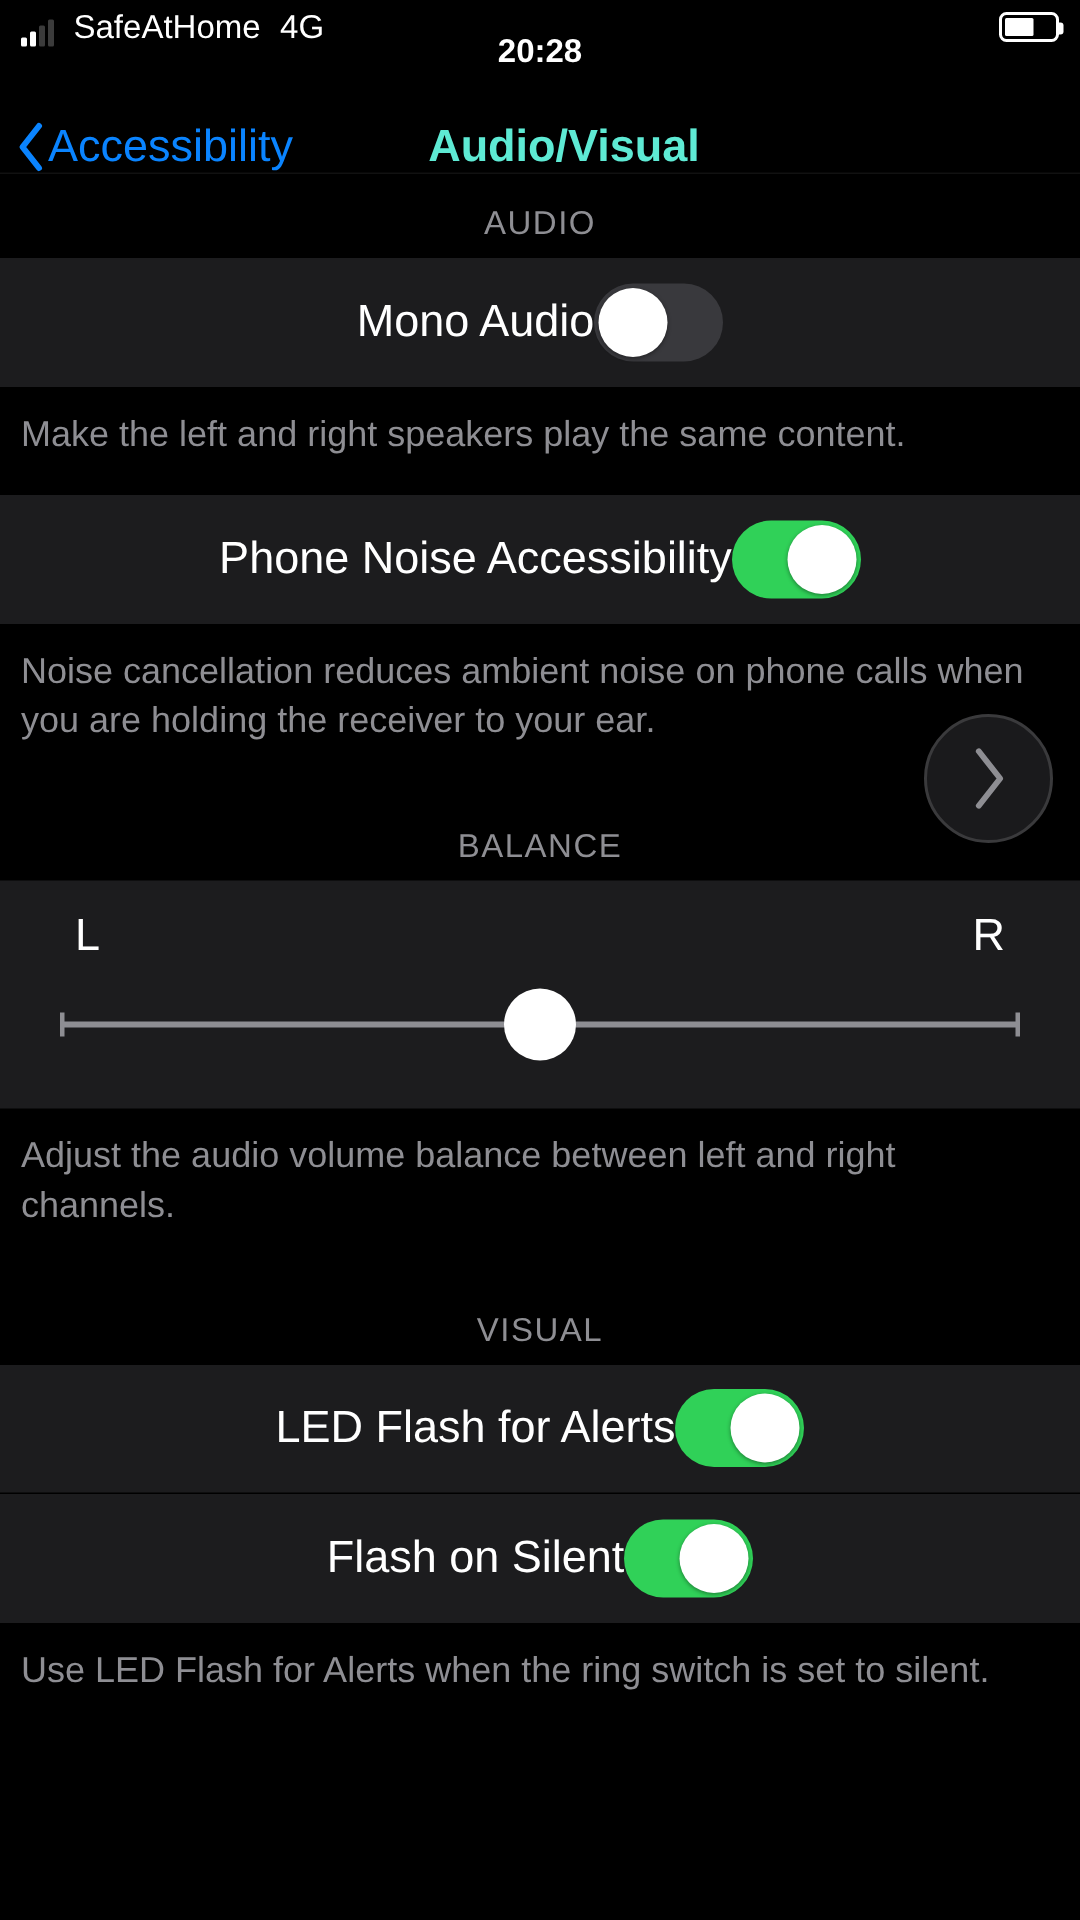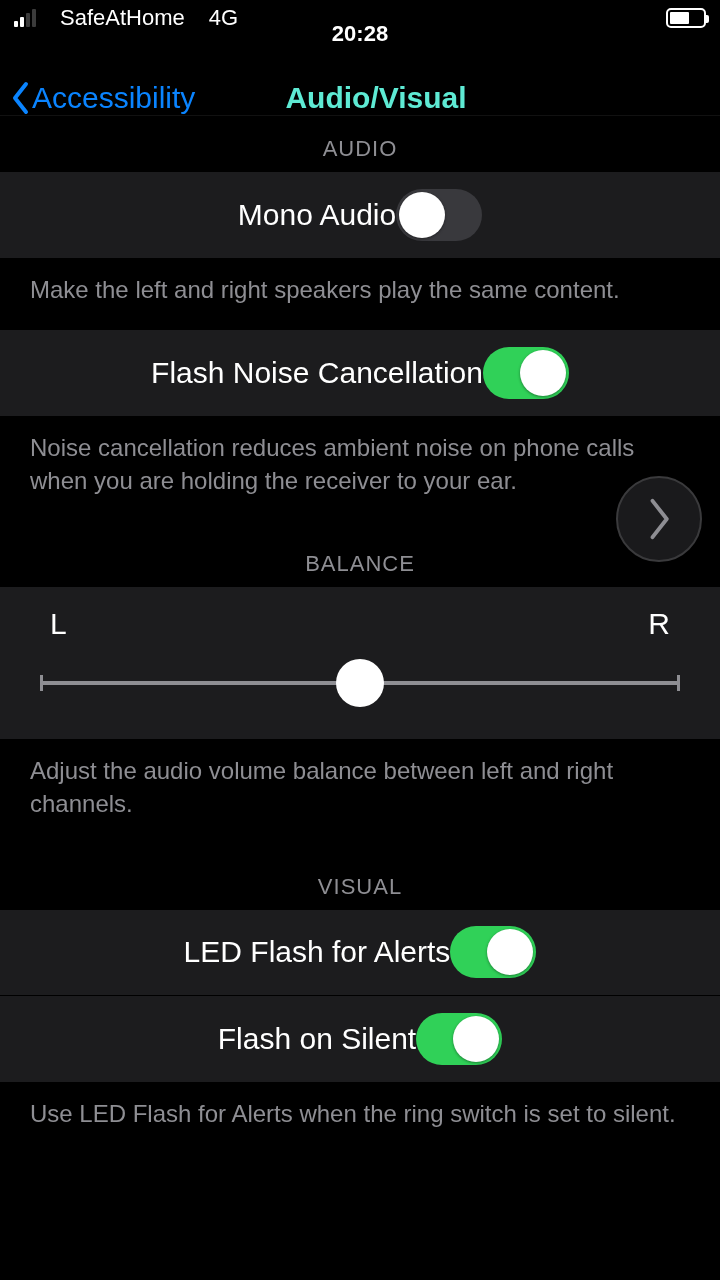--- a/index.html
+++ b/index.html
@@ -14,21 +14,21 @@
 
   
   .status-bar {
     height: 36px;
     display: flex;
     align-items: center;
     justify-content: space-between;
     padding: 0 14px;
     font-size: 22px;
   }
-  .status-left { display: flex; align-items: center; gap: 24px; }
+  .status-left { display: flex; align-items: flex-end; gap: 13px; }
   .signal { display: flex; align-items: flex-end; gap: 2px; height: 18px; }
   .signal .bar { width: 4px; background: #3b3b3b; border-radius: 1px; }
   .signal .bar.on { background: #fff; }
   .signal .b1 { height: 6px; }
   .signal .b2 { height: 10px; }
   .signal .b3 { height: 14px; }
   .signal .b4 { height: 18px; }
   .carrier { font-size: 22px; }
   .time { font-size: 22px; font-weight: 600; position:absolute; left:0; right:0; text-align:center;margin-top:32px;}
   .battery {
@@ -74,21 +74,21 @@
     display: flex; align-items: center; justify-content: center;
     padding: 0 30px;
     min-height: 86px;
     border-bottom: 1px solid #000;
   }
   .row:last-child { border-bottom: none; }
   .row .label { font-size: 30px; color: #fff; }
 
   .footer {
     font-size: 24px; color: #8e8e93; line-height: 1.35;
-    padding: 16px 30px 24px;
+    padding: 16px 14px 24px;
   }
 
   
   .switch {
     width: 86px; height: 52px; border-radius: 26px; position: relative;
     background: #39393d; flex-shrink:0;
   }
   .switch .knob {
     position: absolute; width: 46px; height: 46px; background: #fff; border-radius: 50%;
     top: 3px; left: 3px; box-shadow: 0 1px 3px rgba(0,0,0,0.4);
@@ -164,21 +164,21 @@
     <div class="label">Mono Audio</div>
     <div class="switch">
         <div class="knob"></div>
       </div>
   </div>
 </div>
 <div class="footer">Make the left and right speakers play the same content.</div>
 
 <div class="group">
   <div class="row">
-    <div class="label">Flash Noise Cancellation</div>
+    <div class="label">Phone Noise Accessibility</div>
     <div class="switch on">
         <div class="knob"></div>
       </div>
   </div>
 </div>
 <div class="footer">Noise cancellation reduces ambient noise on phone calls when you are holding the receiver to your ear.</div>
 
 <div class="section-header">BALANCE</div>
 <div class="slider-box">
   <div class="slider-labels">

